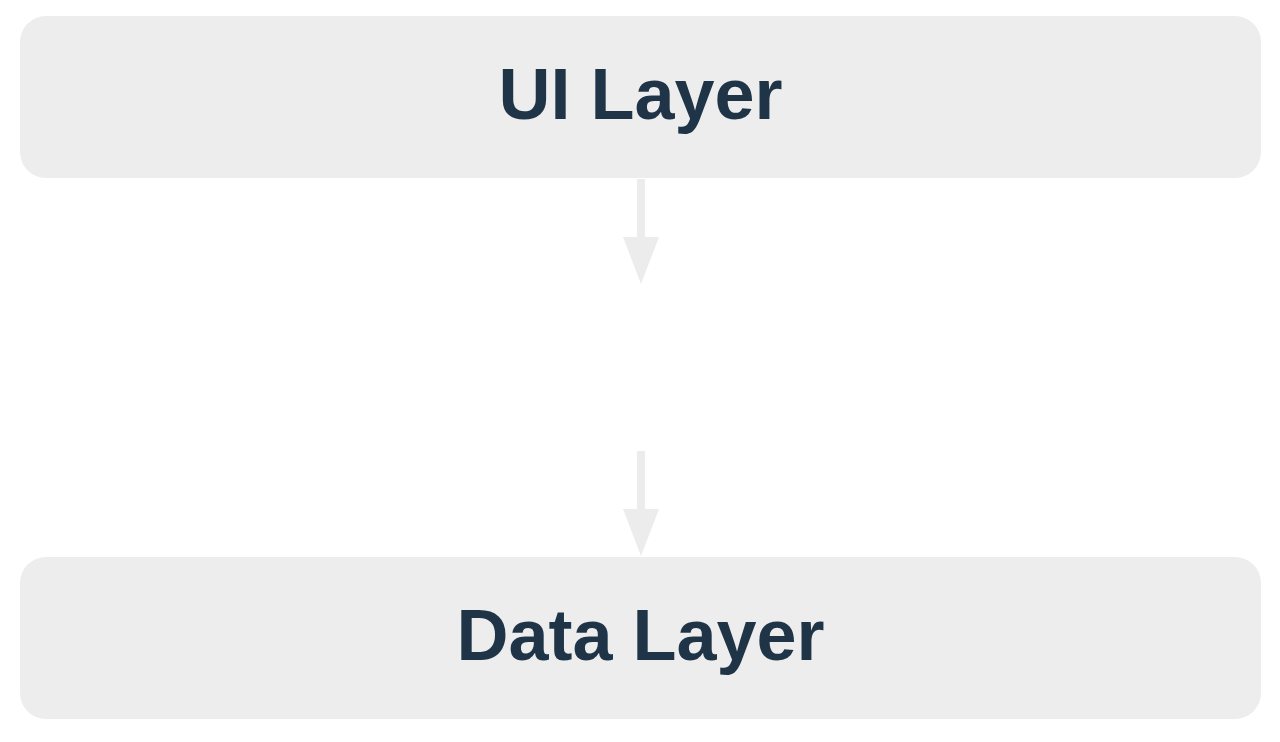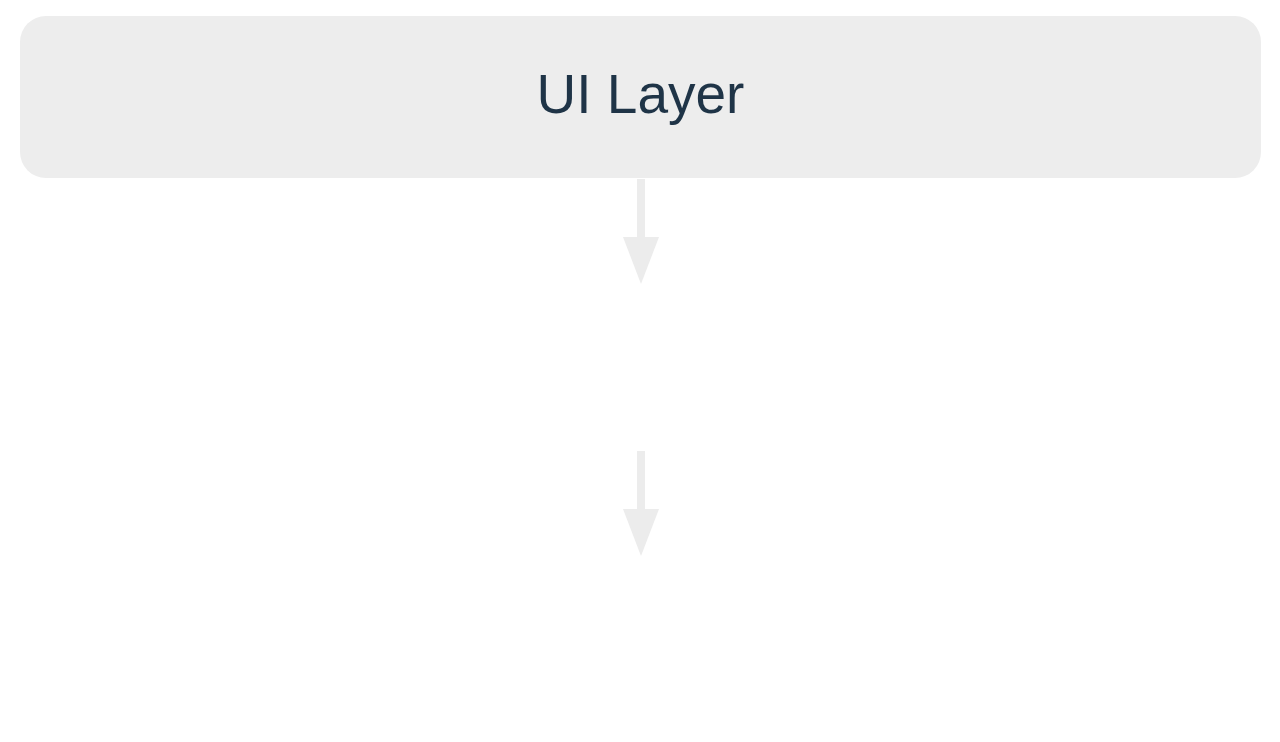--- a/index.html
+++ b/index.html
@@ -28,22 +28,22 @@
     width: 1241px;
     height: 162px;
     border-radius: 26px;
     display: flex;
     align-items: center;
     justify-content: center;
   }
   .layer-box.default { background: var(--layer-default-bg); }
   .layer-box.highlight { background: var(--layer-highlight-bg); }
   .layer-label {
-    font-size: 55px;
-    font-weight: 400;
+    font-size: 72px;
+    font-weight: 700;
     letter-spacing: 0px;
     line-height: 1;
     white-space: nowrap;
     padding-bottom: 6px; 
   }
   .layer-box.default .layer-label { color: var(--layer-default-text); }
   .layer-box.highlight .layer-label { color: var(--layer-highlight-text); }
 
   .box-ui    { top: 16px;  }
   .box-domain{ top: 287px; }
@@ -84,14 +84,17 @@
     <div class="arrow-shaft"></div>
     <div class="arrow-head"></div>
   </div>
 
 
   <div class="arrow arrow-2">
     <div class="arrow-shaft"></div>
     <div class="arrow-head"></div>
   </div>
 
+  <div class="layer-box default box-data">
+    <span class="layer-label">Data Layer</span>
+  </div>
 
 </div>
 
 </body></html>

